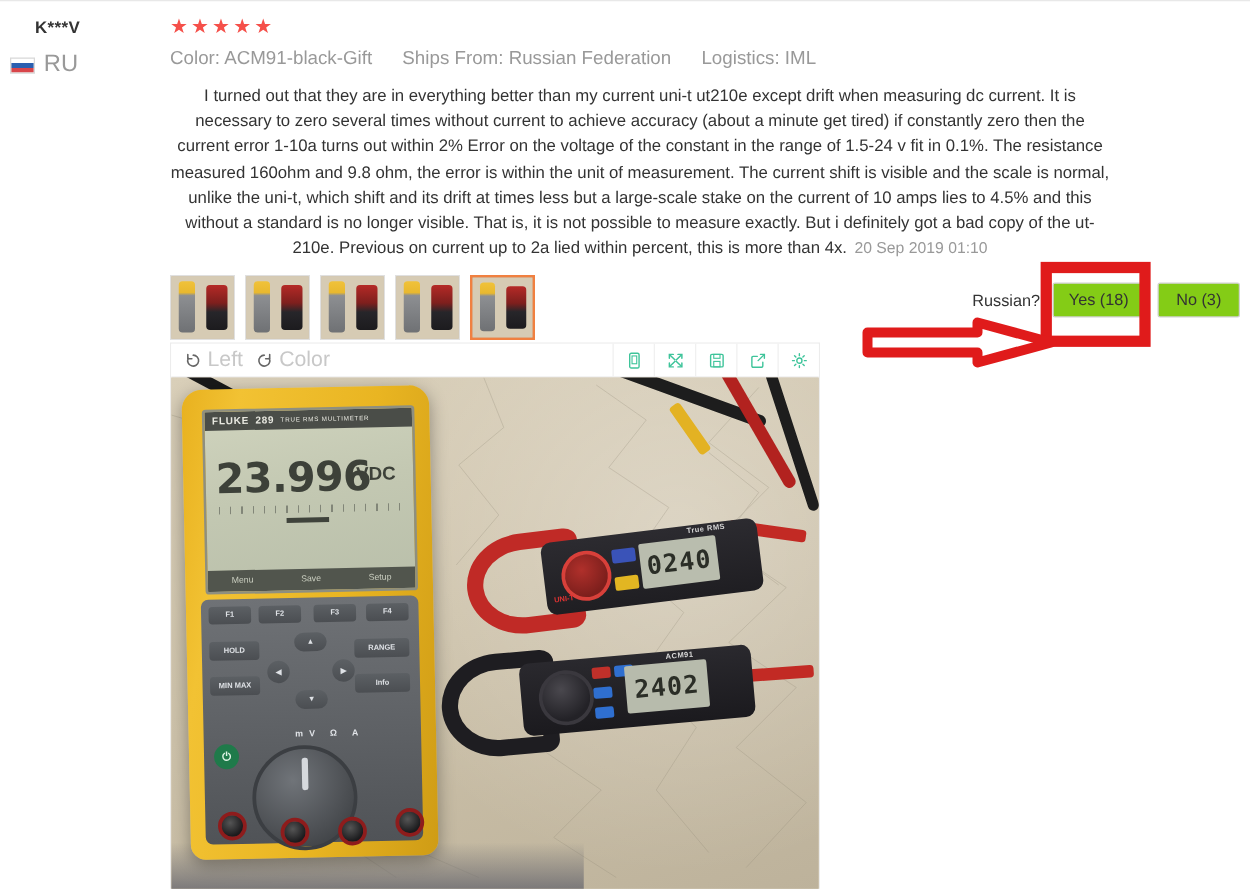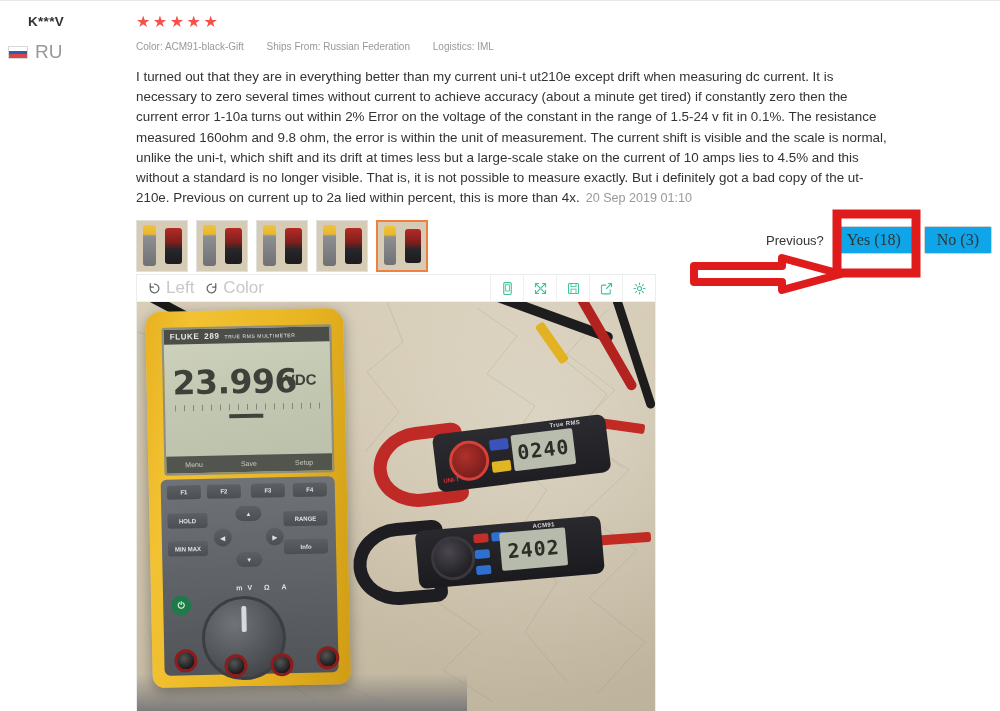--- a/index.html
+++ b/index.html
@@ -72,33 +72,33 @@
   .stars {
     margin-top: 13px;
     height: 18px;
     line-height: 18px;
     font-size: 16px;
     color: #f5504a;
     letter-spacing: 2.5px;
   }
   .meta-line {
     margin-top: 8px;
-    font-size: 10px;
+    font-size: 15px;
     color: #999;
     line-height: 16px;
     white-space: nowrap;
   }
   .meta-line span.meta-item { margin-right: 20px; }
 
   .review-text {
     margin-top: 12px;
     font-size: 13.4px;
     line-height: 20.2px;
     color: #333;
-    text-align: left;
+    text-align: center;
     width: 752px;
   }
   .review-date {
     color: #999;
     font-size: 12.6px;
     margin-left: 6px;
     white-space: nowrap;
   }
 
   
@@ -111,25 +111,25 @@
     gap: 10px;
   }
   .helpful-label {
     font-size: 13px;
     color: #333;
   }
   .vote-btn {
     min-width: 66px;
     height: 28px;
     padding: 0 12px;
-    background: #0ea5e9;
+    background: #84cc16;
     border: 1px solid #d0d0d0;
     border-radius: 2px;
-    font-size: 16px;
-    font-family: Liberation Serif, serif;
+    font-size: 13px;
+    font-family: Liberation Sans, sans-serif;
     color: #333;
     cursor: pointer;
     line-height: 26px;
     text-align: center;
     box-sizing: border-box;
   }
 
   
   .annotation-layer {
     position: absolute;
@@ -527,21 +527,21 @@
   <div class="meta-line">
     <span class="meta-item">Color: ACM91-black-Gift</span>
     <span class="meta-item">Ships From: Russian Federation</span>
     <span class="meta-item">Logistics: IML</span>
   </div>
 
   <div class="review-text"><span>I turned out that they are in everything better than my current uni-t ut210e except drift when measuring dc current. It is necessary to zero several times without current to achieve accuracy (about a minute get tired) if constantly zero then the current error 1-10a turns out within 2% Error on the voltage of the constant in the range of 1.5-24 v fit in 0.1%. The resistance measured 160ohm and 9.8 ohm, the error is within the unit of measurement. The current shift is visible and the scale is normal, unlike the uni-t, which shift and its drift at times less but a large-scale stake on the current of 10 amps lies to 4.5% and this without a standard is no longer visible. That is, it is not possible to measure exactly. But i definitely got a bad copy of the ut-210e. Previous on current up to 2a lied within percent, this is more than 4x.</span><span class="review-date">20 Sep 2019 01:10</span></div>
 </div>
 
 <div class="helpful-wrap">
-  <span class="helpful-label">Previous?</span>
+  <span class="helpful-label">Russian?</span>
   <button class="vote-btn">Yes (18)</button>
   <button class="vote-btn">No (3)</button>
 </div>
 
 <div class="thumbs">
   <div class="thumb">
       <span class="tmini"></span>
     </div>
   <div class="thumb">
       <span class="tmini"></span>

